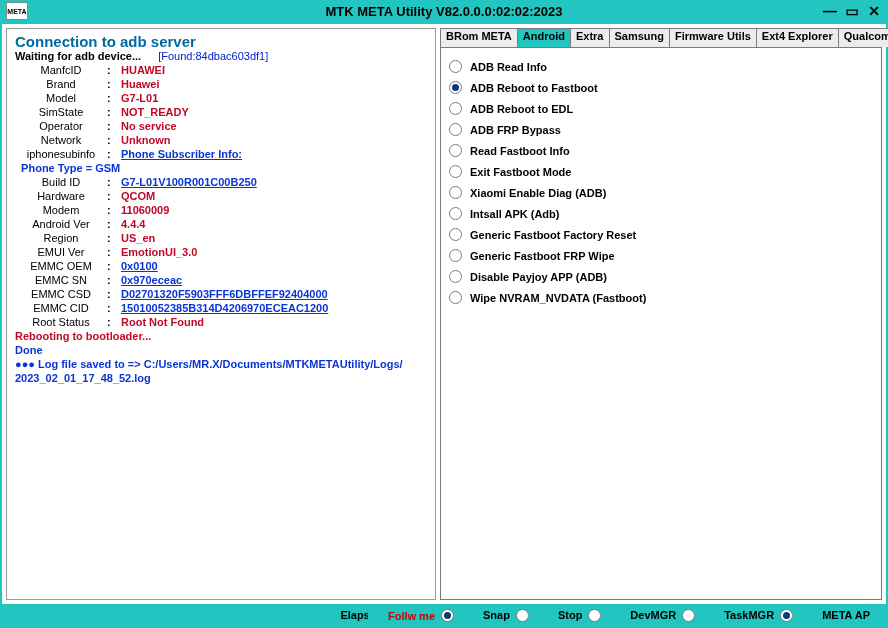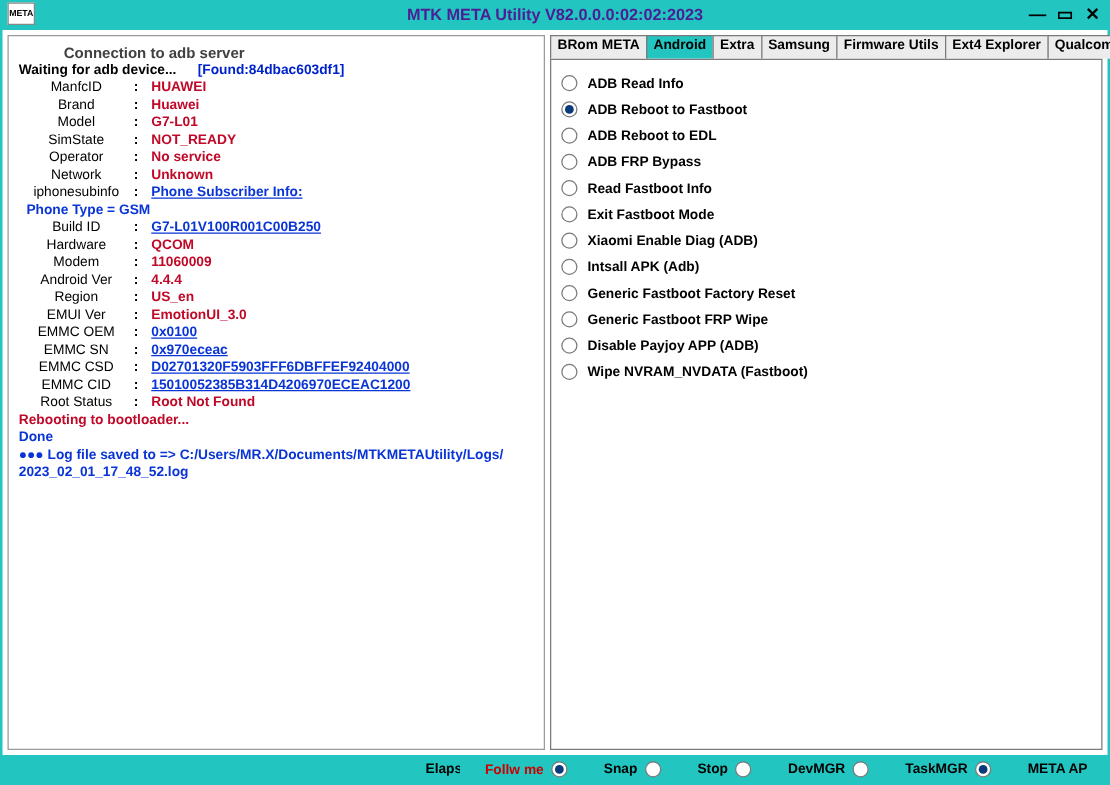--- a/index.html
+++ b/index.html
@@ -36,21 +36,21 @@
   justify-content: center;
   font-size: 7px;
   font-weight: bold;
 }
 .titlebar .title {
   position: absolute;
   left: 0; right: 0;
   text-align: center;
   font-weight: bold;
   font-size: 13px;
-  color: #4c1d95;
+  color: #000000;
 }
 .titlebar .win-controls {
   margin-left: auto;
   display: flex;
   gap: 6px;
   z-index: 2;
 }
 .win-btn {
   width: 16px; height: 16px;
   display: flex;
@@ -162,23 +162,23 @@
 .follow-me { color: #c00; }
 .sbtn {
   display: flex;
   align-items: center;
   gap: 21px;
 }
 .log-line {
   line-height: 14px;
   font-size: 11px;
 }
-.log-heading { color: #404040; font-weight: bold; font-size: 12px; margin-left: 36px; }
+.log-heading { color: #0369a1; font-weight: bold; font-size: 15px; }
 .log-waiting { color: #000; font-weight: bold; }
-.log-found { color: #0022cc; font-weight: bold; padding-left: 14px; }
+.log-found { color: #0022cc; font-weight: normal; padding-left: 14px; }
 .log-row { display: flex; }
 .log-key { color: #000; font-weight: normal; width: 92px; flex-shrink: 0; text-align: center; }
 .log-colon { color: #000; font-weight: bold; width: 14px; }
 .log-val { font-weight: bold; }
 .v-red { color: #c00828; }
 .v-blue { color: #0a35d6; text-decoration: underline; }
 .log-blue-line { color: #0a35d6; font-weight: bold; }
 .log-red-line { color: #c00828; font-weight: bold; }
 .log-link { color: #0a35d6; font-weight: bold; }
 </style>

